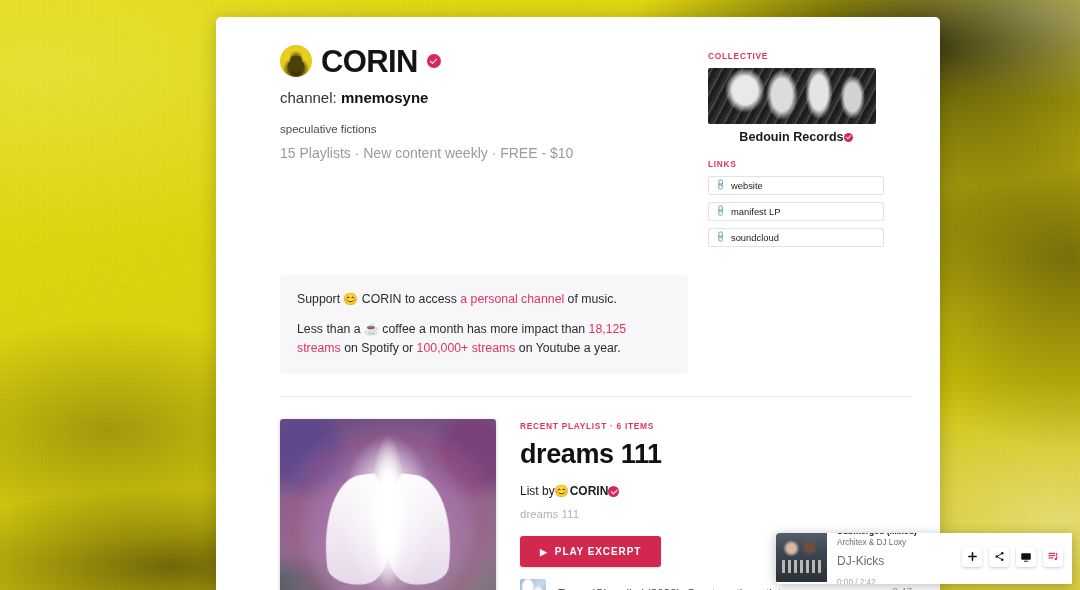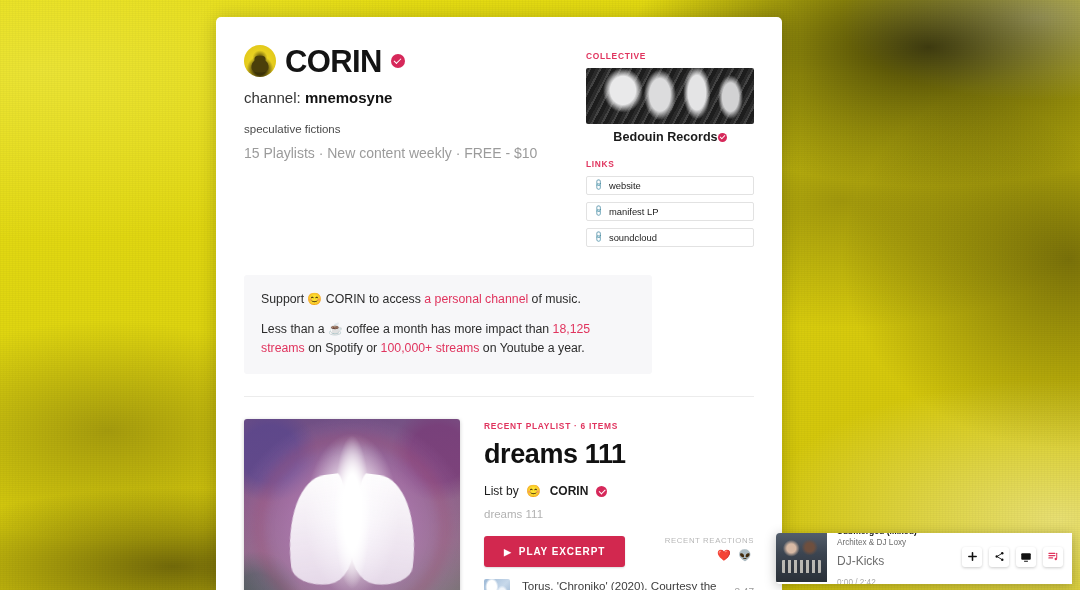--- a/index.html
+++ b/index.html
@@ -27,25 +27,26 @@
   #bg .grain {
     position: absolute; inset: 0; opacity: .22; mix-blend-mode: multiply;
     background-image:
       repeating-linear-gradient(0deg, rgba(0,0,0,.10) 0 1px, rgba(0,0,0,0) 1px 2px),
       repeating-linear-gradient(90deg, rgba(0,0,0,.08) 0 1px, rgba(0,0,0,0) 1px 3px);
   }
 
   
   #card {
     position: absolute; left: 216px; top: 17px;
-    width: 566px; height: 573px;
+    width: 724px; height: 573px;
     background: #ffffff;
     border-radius: 5px 5px 0 0;
     box-shadow: 0 2px 18px rgba(0,0,0,.22);
     overflow: hidden;
+    padding-left: 36px;
   }
   .inner { padding: 28px 28px 0 28px; display: flex; gap: 0; }
 
   
   .hdr-left { width: 392px; }
   .name-row { display: flex; align-items: center; gap: 9px; }
   .avatar {
     width: 32px; height: 32px; border-radius: 50%;
     background:
       radial-gradient(circle at 50% 76%, #3c3208 0 20%, rgba(60,50,8,0) 46%),
@@ -163,21 +164,21 @@
     background: radial-gradient(ellipse 60% 50% at 50% 45%, rgba(255,255,255,1) 0 40%, rgba(255,255,255,0) 82%);
   }
   .cover .halo {
     position:absolute; inset:6% 4%; border-radius:50%;
     border: 12px solid rgba(160,60,90,.20); filter: blur(5px);
   }
 
   .pl-right { margin-left: 24px; flex: 1; padding-top: 2px; }
   .pl-kicker { font-size: 8.4px; font-weight: 700; letter-spacing: .7px; color: #e0345e; text-transform: uppercase; }
   .pl-title { margin-top: 8px; font-size: 27px; font-weight: 700; color: #111; letter-spacing: -.4px; }
-  .pl-by { margin-top: 14px; font-size: 12px; color: #1d1d1d; display:flex; align-items:center; gap:8px; }
+  .pl-by { margin-top: 14px; font-size: 12px; color: #1d1d1d; display:flex; align-items:center; gap:0; }
   .pl-by b { font-weight: 700; }
   .pl-sub { margin-top: 10px; font-size: 11.5px; color: #b2b2b2; }
 
   .pl-actions { margin-top: 16px; display: flex; align-items: flex-start; justify-content: space-between; }
   .btn-play { background: #d2284f; color:#fff; padding: 0 20px; height: 31px; border-radius: 3px;
               box-shadow: 0 1px 2px rgba(0,0,0,.14); }
   .reactions { text-align: right; }
   .react-label { font-size: 7.8px; letter-spacing: .6px; color: #b8b8b8; text-transform: uppercase; }
   .react-emojis { margin-top: 4px; font-size: 11px; letter-spacing: 2px; }
 

